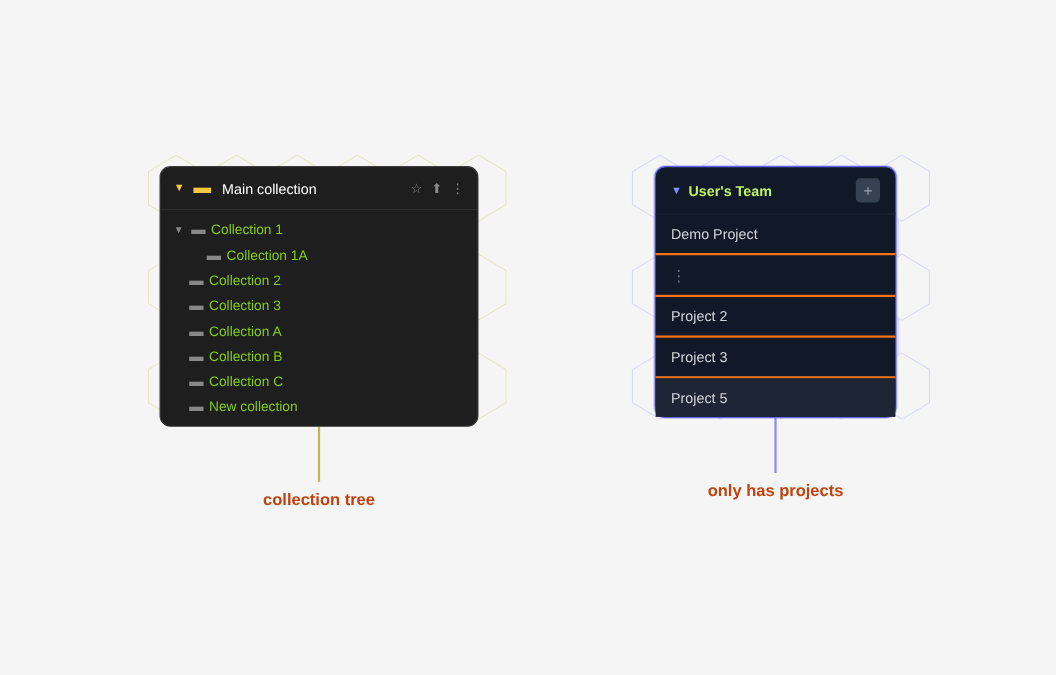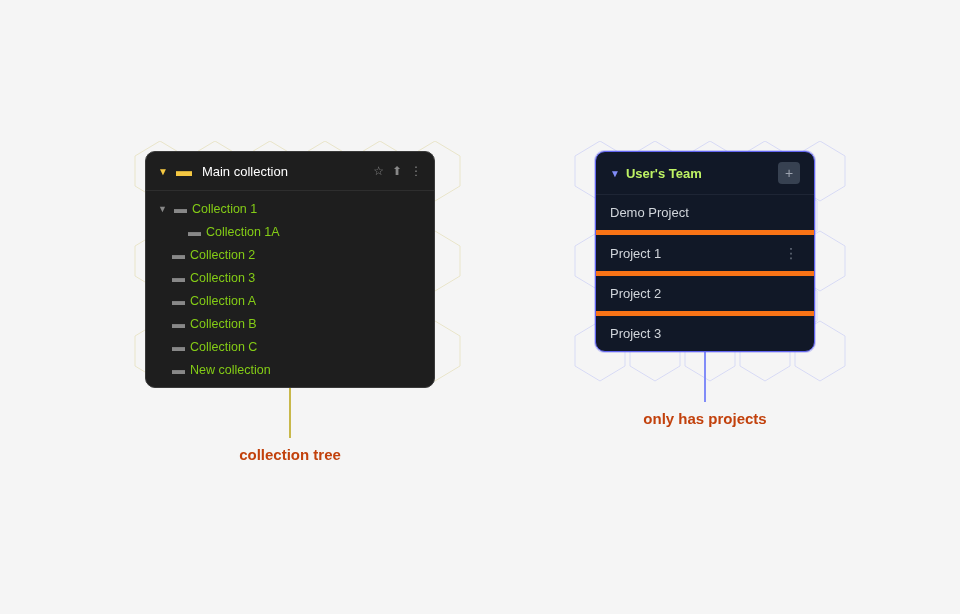--- a/index.html
+++ b/index.html
@@ -190,21 +190,21 @@
     }
 
     .project-item {
       display: flex;
       align-items: center;
       padding: 10px 14px;
       color: #d1d5db;
       font-size: 13px;
       cursor: pointer;
       position: relative;
-      border-bottom: 5px solid #f97316;
+      border-bottom: 2px solid #f97316;
     }
 
     .project-item:last-child {
       border-bottom: none;
     }
 
     .project-item.active {
       background: #1e2535;
     }
 
@@ -386,33 +386,35 @@
           <span class="chevron-blue">▼</span>
           <span class="team-name">User's Team</span>
           <button class="add-btn">+</button>
         </div>
 
         <div class="project-item">
           <span class="project-item-label">Demo Project</span>
         </div>
 
         <div class="project-item">
-          <span class="project-item-label">Project 1</span>
           <span class="three-dots">⋮</span>
         </div>
 
         <div class="project-item">
           <span class="project-item-label">Project 2</span>
         </div>
 
         <div class="project-item">
           <span class="project-item-label">Project 3</span>
         </div>
 
 
+        <div class="project-item active">
+          <span class="project-item-label">Project 5</span>
+        </div>
 
       </div>
     </div>
 
     <div class="connector-line-right"></div>
     <div class="label-text">only has projects</div>
   </div>
 
 </div>
 

